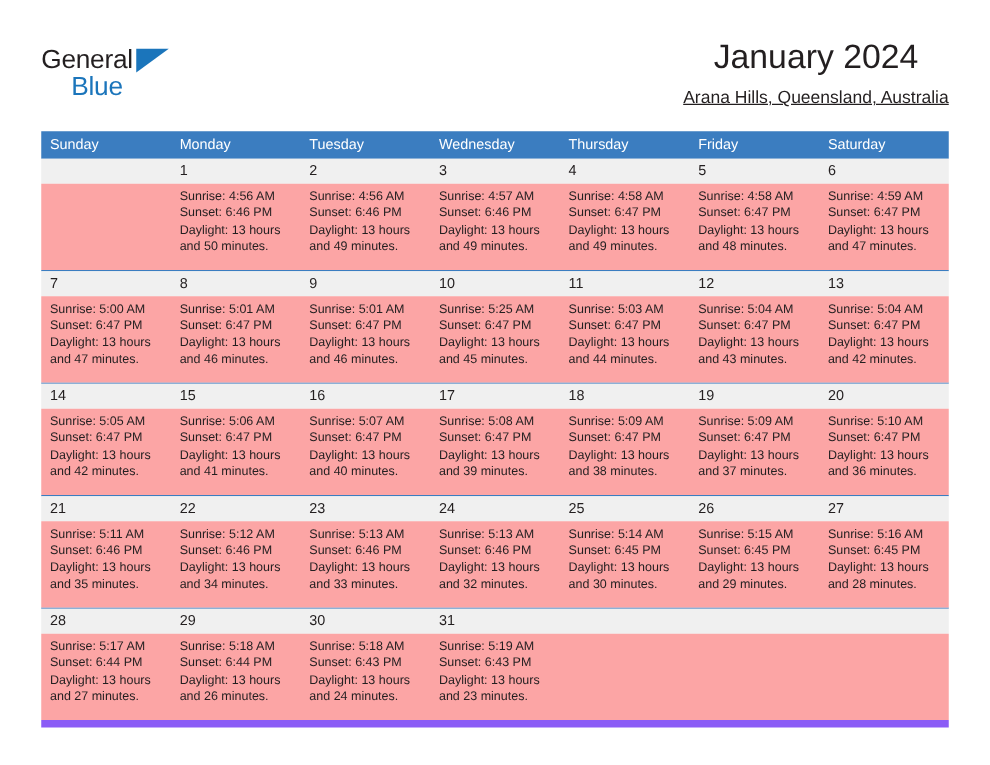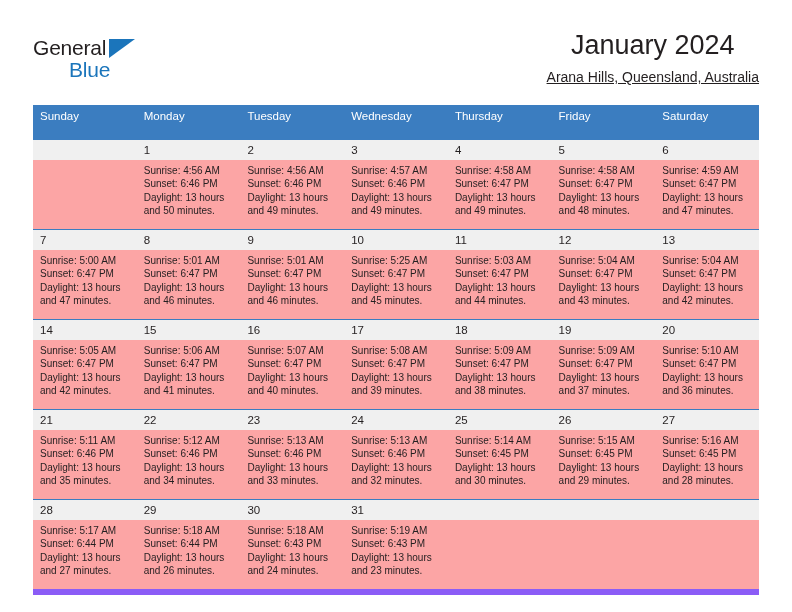--- a/index.html
+++ b/index.html
@@ -49,21 +49,21 @@
     position: absolute;
     left: 76px;
     top: 3px;
     width: 0;
     height: 0;
     border-left: 26px solid #1b75bb;
     border-bottom: 19px solid transparent;
   }
   .logo-blue {
     position: absolute;
-    left: 36px;
+    left: 24px;
     top: 22px;
     font-size: 21px;
     letter-spacing: -0.2px;
     color: #1b75bb;
     line-height: 24px;
   }
   .title-block {
     position: absolute;
     right: 0;
     top: 0;
@@ -92,21 +92,21 @@
     width: 726px;
   }
   .cal-head {
     display: flex;
     width: 100%;
     background: #3b7dc0;
   }
   .cal-head .hcell {
     flex: 1 1 0;
     box-sizing: border-box;
-    padding: 4px 0 17px 7px;
+    padding: 4px 0 4px 7px;
     font-size: 11.5px;
     color: #ffffff;
     line-height: 14px;
     white-space: nowrap;
   }
   .week {
     width: 100%;
     border-bottom: 1px solid #3b7dc0;
   }
   .week:last-child {

